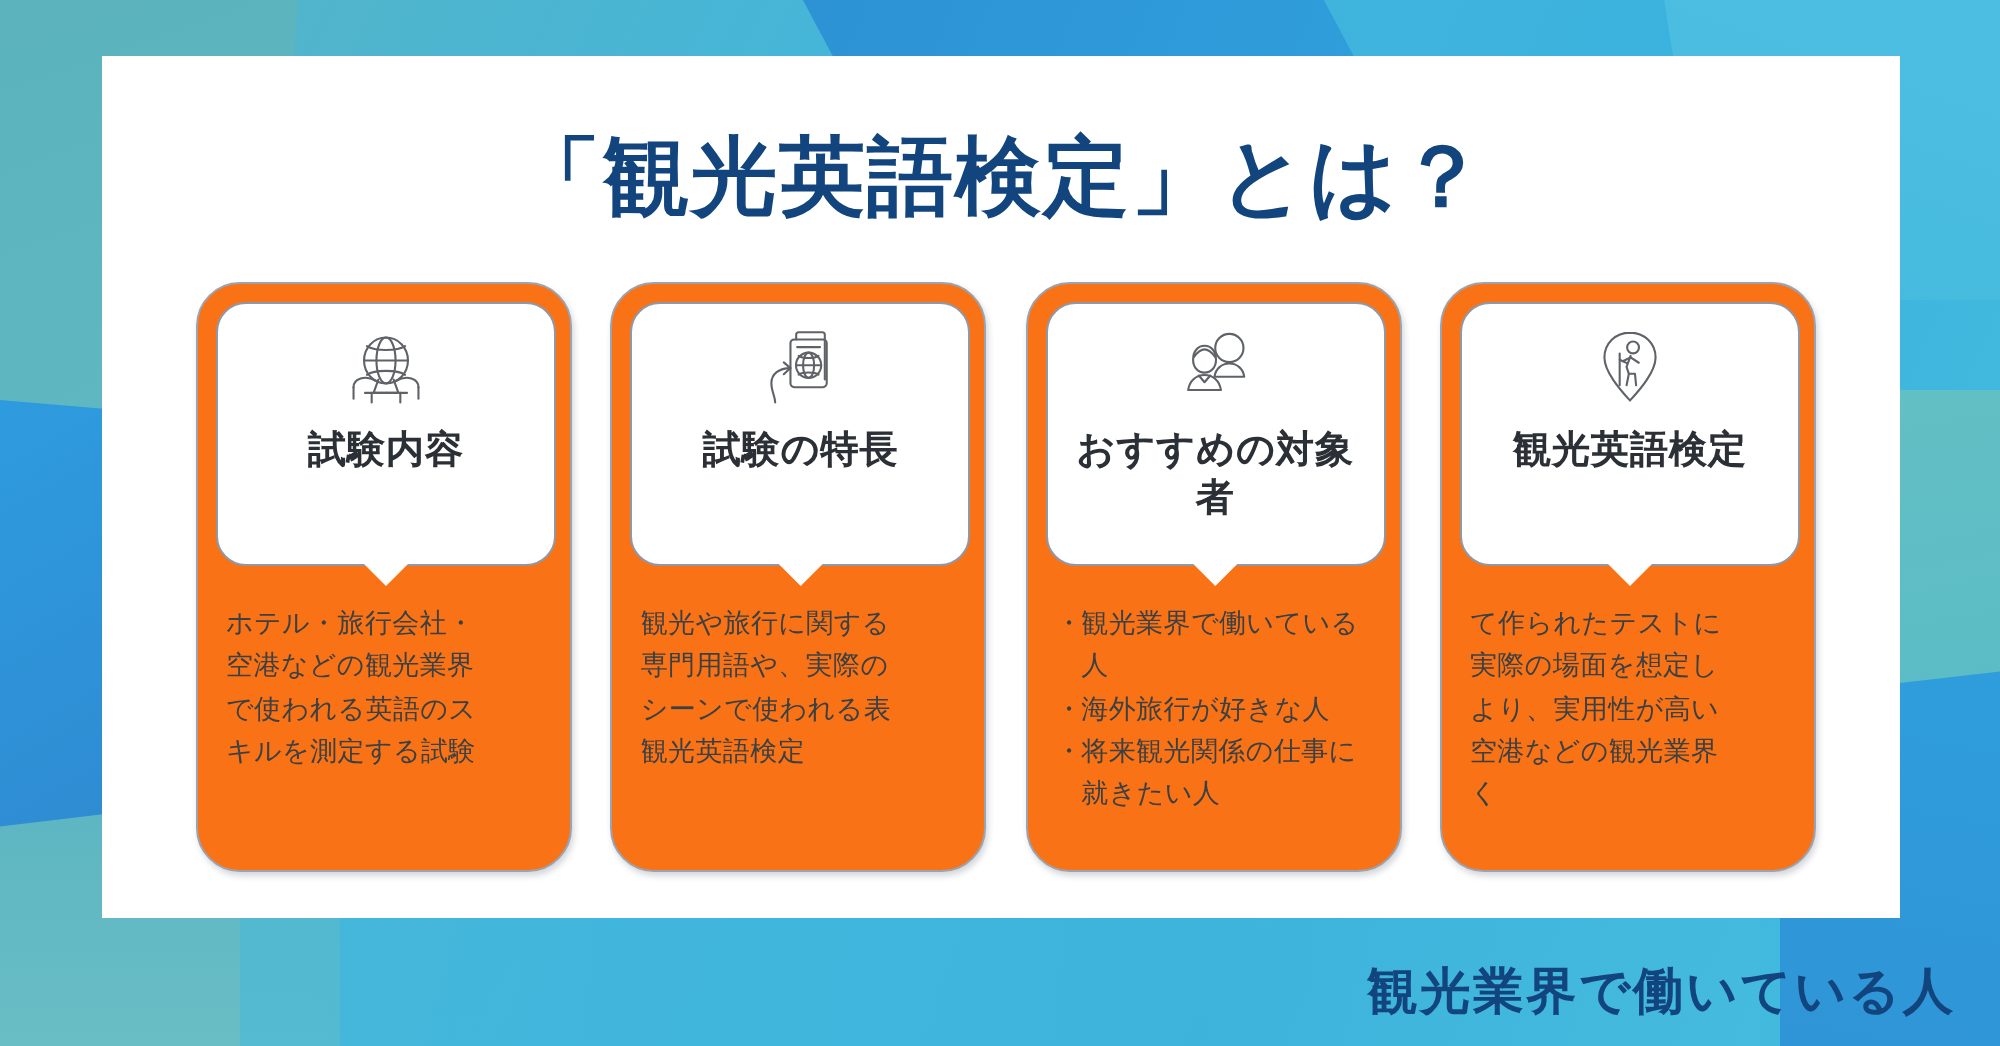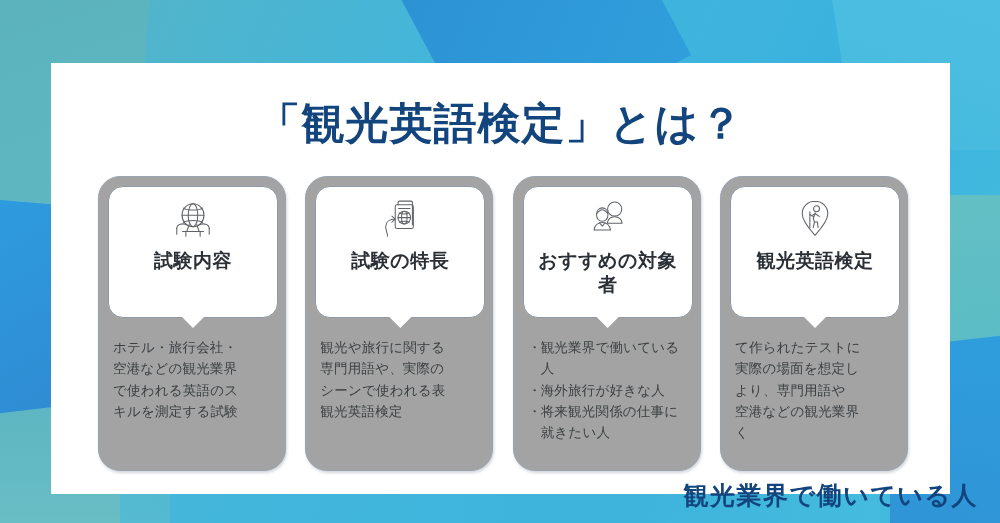--- a/index.html
+++ b/index.html
@@ -81,21 +81,21 @@
     left: 120px; bottom: -20px;
     width: 760px; height: 90px;
     background: linear-gradient(90deg, #44b8dc 0%, #3fb4db 60%, #47bcdf 100%);
     opacity: .55;
   }
 
   
   .panel {
     position: absolute;
     left: 51px;
-    top: 63px;
+    top: 28px;
     width: 899px;
     height: 431px;
     background: #ffffff;
   }
 
   
   .title {
     position: absolute;
     left: 0;
     top: 32px;
@@ -115,21 +115,21 @@
     top: 113px;
     width: 810px;
     display: flex;
     justify-content: space-between;
   }
 
   .card {
     position: relative;
     width: 188px;
     height: 295px;
-    background: #a3a3a3;
+    background: #f97316;
     border: 1px solid #9aa3b2;
     border-radius: 22px;
     box-sizing: border-box;
     box-shadow: 1px 2px 3px rgba(40, 50, 70, .20);
   }
 
   
   .bubble {
     position: absolute;
     left: 9px;
@@ -361,21 +361,21 @@
               <path d="M18.6 16.6 L22.4 18.4"></path>
             </svg>
           </span>
           <div class="card-title">観光英語検定</div>
           <span class="bubble-tail-border"></span>
           <span class="bubble-tail"></span>
         </div>
         <div class="card-body">
           <div>て作られたテストに</div>
           <div>実際の場面を想定し</div>
-          <div>より、専門用語や</div>
+          <div>より、実用性が高い</div>
           <div>空港などの観光業界</div>
           <div>く</div>
         </div>
       </div>
 
     </div>
   </div>
 
   <div class="brand">観光業界で働いている人</div>
 

